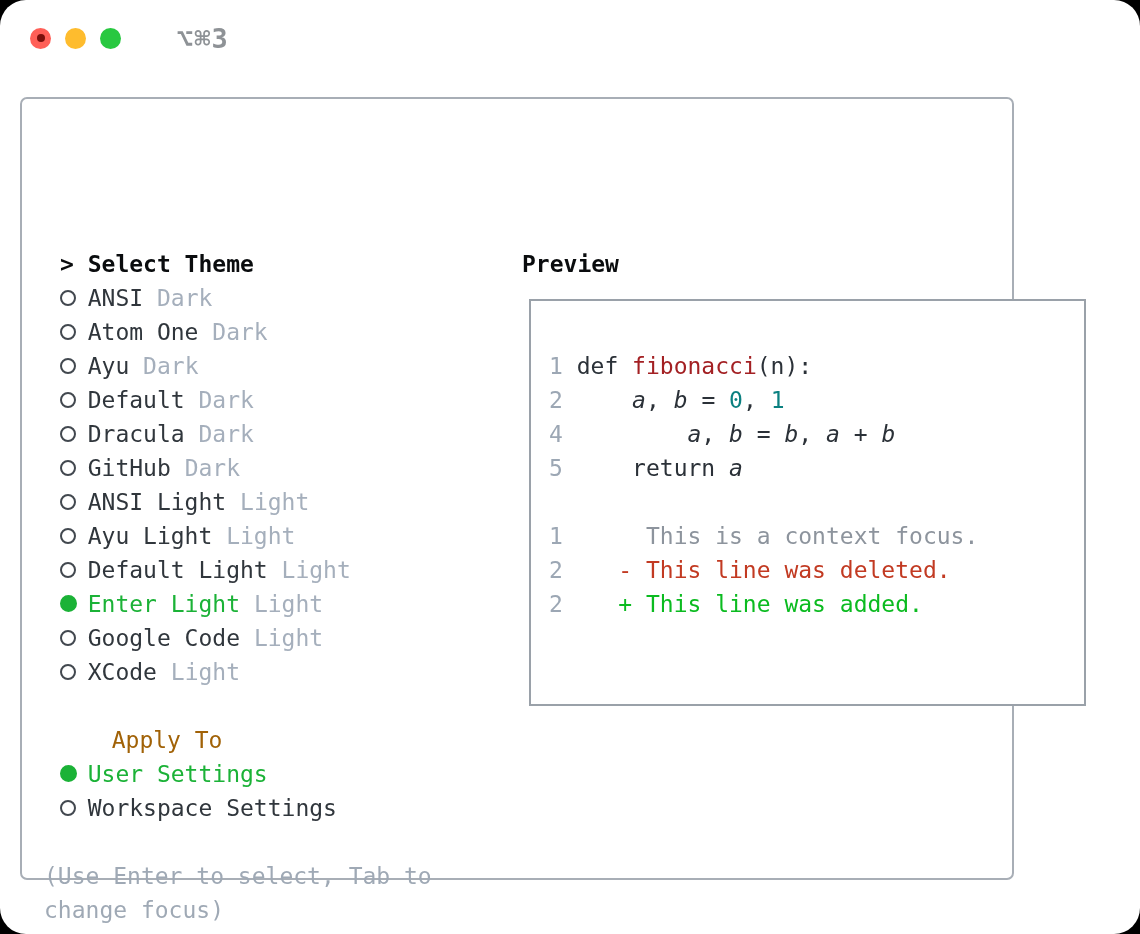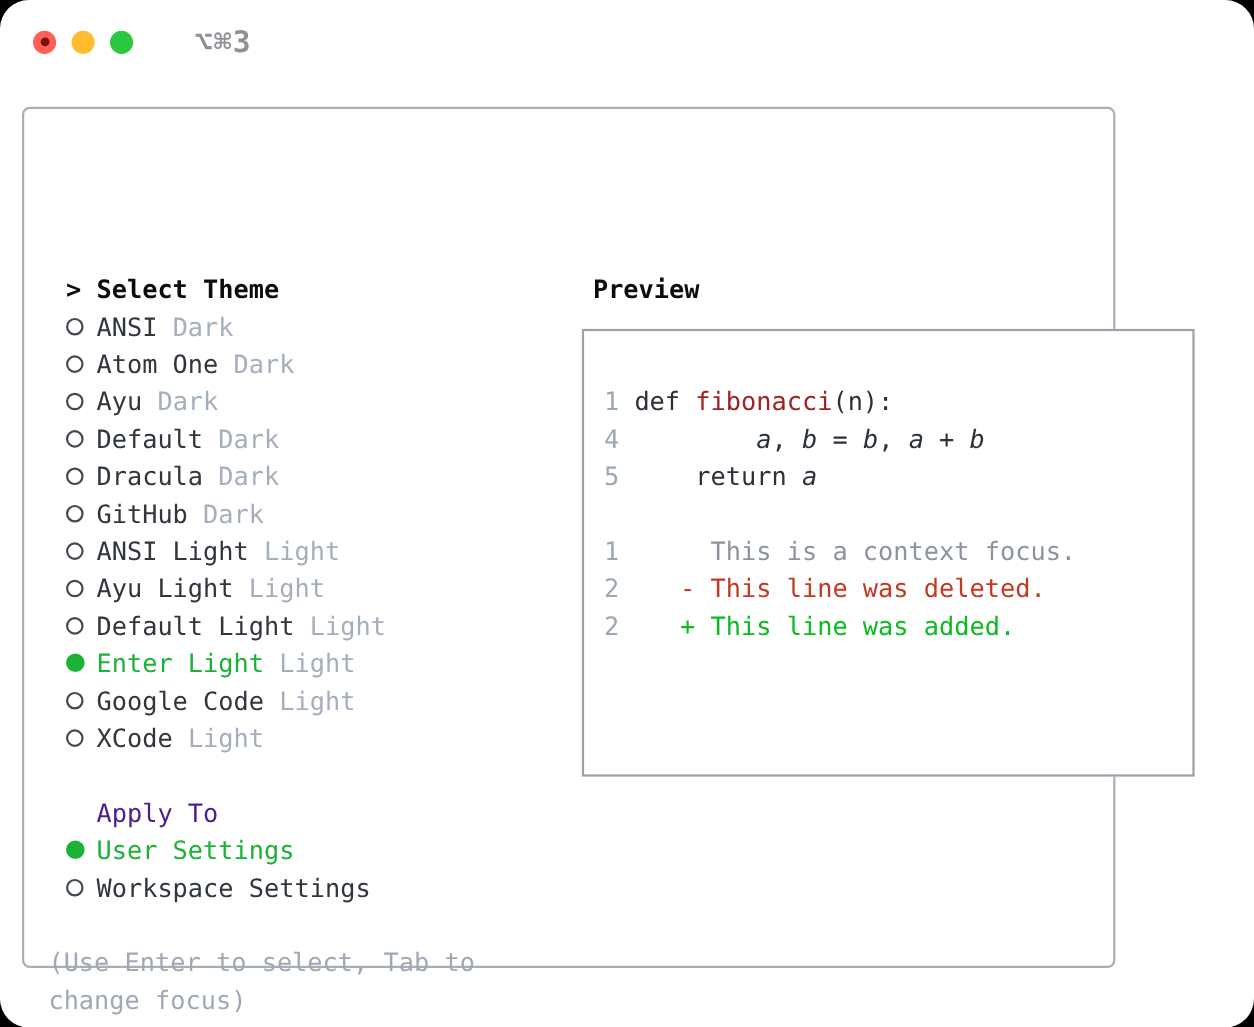--- a/index.html
+++ b/index.html
@@ -21,21 +21,21 @@
   .mk{display:inline-block;width:27.7px;}
   .prompt{font-weight:bold;color:#0a0c0e;}
   .dot{display:inline-block;width:12px;height:12px;border:2px solid #42484f;border-radius:50%;}
   .sel .dot{background:#1bb237;border-color:#1bb237;width:13px;height:13px;}
   .sel .nm{color:#1bb237;}
   .tag{color:#a5afbc;}
   .hint{position:absolute;left:22px;top:760px;width:450px;font-size:23px;line-height:34px;
         color:#9fa9b5;white-space:normal;}
   #select-section{position:absolute;left:38px;top:148px;}
   #apply-section{position:absolute;left:38px;top:624px;}
-  .preview-title{position:absolute;left:517px;top:148px;}
+  .preview-title{position:absolute;left:500px;top:148px;}
   .preview-box{position:absolute;left:507px;top:200px;width:557px;height:407px;border:2px solid #9aa1a9;
                box-sizing:border-box;padding:48px 0 0 18px;background:#fff;overflow:hidden;}
   .cl{white-space:pre;font-size:23px;line-height:34px;color:#2b3138;height:34px;}
   .ln{color:#9ca7b4;}
   .tk-p{color:#2b3138;}
   .tk-f{color:#a32023;}
   .tk-n{color:#0b8080;}
   .tk-b{color:#1691c8;}
   .tk-v{color:#2b3138;font-style:italic;}
   .d-context{color:#8d949d;}
@@ -68,34 +68,35 @@
           <div class="mono row"><span class="mk"><span class="dot"></span></span><span class="nm">ANSI Light</span> <span class="tag">Light</span></div>
           <div class="mono row"><span class="mk"><span class="dot"></span></span><span class="nm">Ayu Light</span> <span class="tag">Light</span></div>
           <div class="mono row"><span class="mk"><span class="dot"></span></span><span class="nm">Default Light</span> <span class="tag">Light</span></div>
           <div class="mono row sel"><span class="mk"><span class="dot"></span></span><span class="nm">Enter Light</span> <span class="tag">Light</span></div>
           <div class="mono row"><span class="mk"><span class="dot"></span></span><span class="nm">Google Code</span> <span class="tag">Light</span></div>
           <div class="mono row"><span class="mk"><span class="dot"></span></span><span class="nm">XCode</span> <span class="tag">Light</span></div>
         </div>
     </div>
 
     <div id="apply-section">
-      <div class="mono"><span class="mk"></span><span class="hdr" style="font-weight:normal;color:#4c1d95;">Apply To</span></div>
+      <div class="mono"><span class="mk"></span><span class="hdr" style="font-weight:normal;color:#a16207;margin-left:24px;">Apply To</span></div>
       <div id="apply-list">
           <div class="mono row sel"><span class="mk"><span class="dot"></span></span><span class="nm">User Settings</span></div>
           <div class="mono row"><span class="mk"><span class="dot"></span></span><span class="nm">Workspace Settings</span></div>
         </div>
     </div>
 
     <div class="hint">(Use Enter to select, Tab to change focus)</div>
 
     <div class="mono preview-title hdr">Preview</div>
 
     <div class="preview-box">
       <div id="code-block">
           <div class="cl"><span class="ln">1</span> <span class="tk-p">def </span><span class="tk-f">fibonacci</span><span class="tk-p">(n):</span></div>
+          <div class="cl"><span class="ln">2</span> <span class="tk-p">    </span><span class="tk-v">a</span><span class="tk-p">, </span><span class="tk-v">b</span><span class="tk-p"> = </span><span class="tk-n">0</span><span class="tk-p">, </span><span class="tk-n">1</span></div>
           <div class="cl"><span class="ln">4</span> <span class="tk-p">        </span><span class="tk-v">a</span><span class="tk-p">, </span><span class="tk-v">b</span><span class="tk-p"> = </span><span class="tk-v">b</span><span class="tk-p">, </span><span class="tk-v">a</span><span class="tk-p"> + </span><span class="tk-v">b</span></div>
           <div class="cl"><span class="ln">5</span> <span class="tk-p">    return </span><span class="tk-v">a</span></div>
         </div>
       <div class="cl"> </div>
       <div id="diff-block">
           <div class="cl"><span class="ln">1</span>    <span class="d-context">  This is a context focus.</span></div>
           <div class="cl"><span class="ln">2</span>    <span class="d-deleted">- This line was deleted.</span></div>
           <div class="cl"><span class="ln">2</span>    <span class="d-added">+ This line was added.</span></div>
         </div>
     </div>

